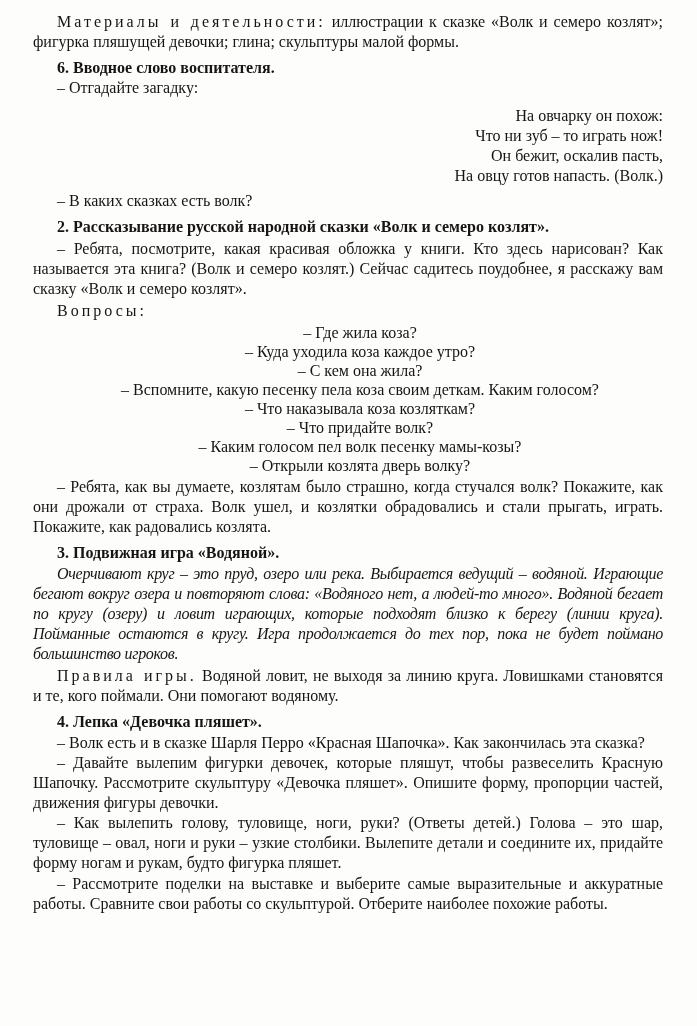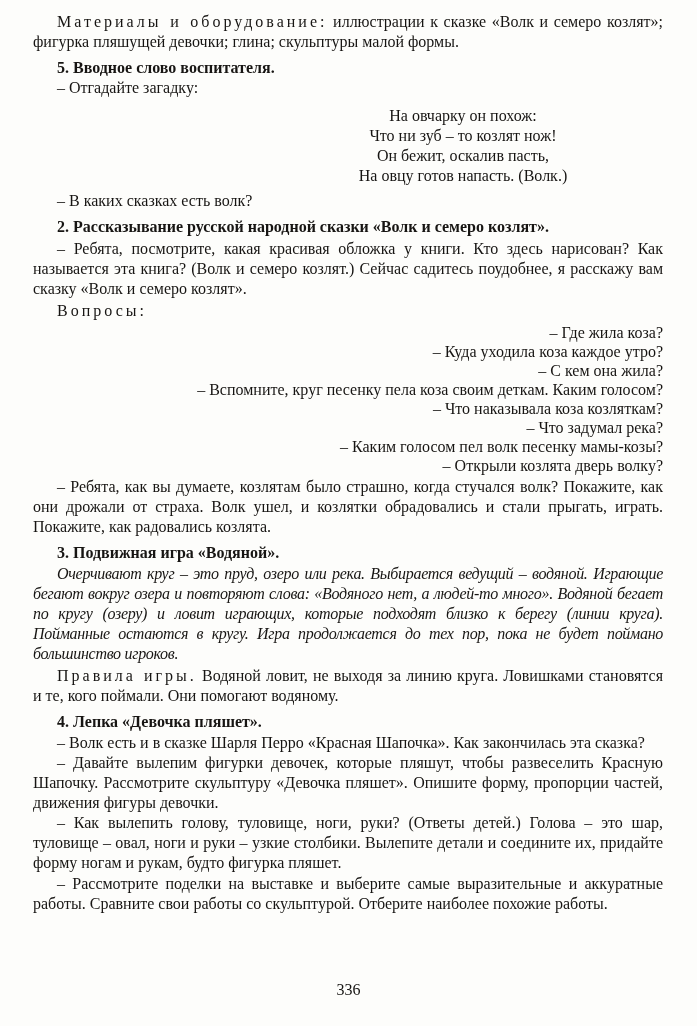--- a/index.html
+++ b/index.html
@@ -35,27 +35,27 @@
   .section-heading {
     font-weight: bold;
     letter-spacing: 2.5px;
     text-align: center;
     text-indent: 0;
     margin-top: 9px !important;
   }
   .h-part { margin-top: 6px !important; }
   .riddle {
     margin: 8px 0 5px 230px;
-    text-align: center;
+    text-align: right;
   }
   .riddle div { text-indent: 0; }
   .italic { }
   .questions p {
     line-height: 19px;
-    text-align: right;
+    text-align: center;
   }
   .mt2 { margin-top: 2px !important; }
   .mt1 { margin-top: 1px !important; }
   .vodyanoy {
     font-style: italic;
     letter-spacing: -0.3px;
   }
   .page-number {
     position: absolute;
     left: 0;
@@ -63,49 +63,49 @@
     bottom: 26px;
     text-align: center;
     text-indent: 0 !important;
   }
 </style>
 </head>
 <body>
 
 <div class="page">
 
-  <p><span class="sp">Материалы и оборудование:</span><span> иллюстрации к сказке «Волк и семеро козлят»; фигурка пляшущей девочки; глина; скульптуры малой формы.</span></p>
+  <p><span class="sp">Материалы и деятельности:</span><span> иллюстрации к сказке «Волк и семеро козлят»; фигурка пляшущей девочки; глина; скульптуры малой формы.</span></p>
 
 
-  <p class="heading h-part">5. Вводное слово воспитателя.</p>
+  <p class="heading h-part">6. Вводное слово воспитателя.</p>
 
   <p>– Отгадайте загадку:</p>
 
   <div class="riddle">
     <div>На овчарку он похож:</div>
-    <div>Что ни зуб – то козлят нож!</div>
+    <div>Что ни зуб – то играть нож!</div>
     <div>Он бежит, оскалив пасть,</div>
     <div><span>На овцу готов напасть. </span><span class="italic">(Волк.)</span></div>
   </div>
 
   <p>– В каких сказках есть волк?</p>
 
   <p class="heading h-part">2. Рассказывание русской народной сказки «Волк и семеро козлят».</p>
 
   <p class="mt2"><span>– Ребята, посмотрите, какая красивая обложка у книги. Кто здесь нарисован? Как называется эта книга? </span><span class="italic">(Волк и семеро козлят.)</span><span> Сейчас садитесь поудобнее, я расскажу вам сказку «Волк и семеро козлят».</span></p>
 
   <p class="sp mt2">Вопросы:</p>
 
   <div class="questions mt2">
     <p>– Где жила коза?</p>
     <p>– Куда уходила коза каждое утро?</p>
     <p>– С кем она жила?</p>
-    <p>– Вспомните, круг песенку пела коза своим деткам. Каким голосом?</p>
+    <p>– Вспомните, какую песенку пела коза своим деткам. Каким голосом?</p>
     <p>– Что наказывала коза козляткам?</p>
-    <p>– Что задумал река?</p>
+    <p>– Что придайте волк?</p>
     <p>– Каким голосом пел волк песенку мамы-козы?</p>
     <p>– Открыли козлята дверь волку?</p>
   </div>
 
   <p class="mt2">– Ребята, как вы думаете, козлятам было страшно, когда стучался волк? Покажите, как они дрожали от страха. Волк ушел, и козлятки обрадовались и стали прыгать, играть. Покажите, как радовались козлята.</p>
 
   <p class="heading h-part">3. Подвижная игра «Водяной».</p>
 
   <p class="vodyanoy mt1">Очерчивают круг – это пруд, озеро или река. Выбирается ведущий – водяной. Играющие бегают вокруг озера и повторяют слова: «Водяного нет, а людей-то много». Водяной бегает по кругу (озеру) и ловит играющих, которые подходят близко к берегу (линии круга). Пойманные остаются в кругу. Игра продолжается до тех пор, пока не будет поймано большинство игроков.</p>
 
@@ -115,15 +115,14 @@
 
   <p class="mt1">– Волк есть и в сказке Шарля Перро «Красная Шапочка». Как закончилась эта сказка?</p>
 
   <p>– Давайте вылепим фигурки девочек, которые пляшут, чтобы развеселить Красную Шапочку. Рассмотрите скульптуру «Девочка пляшет». Опишите форму, пропорции частей, движения фигуры девочки.</p>
 
   <p><span>– Как вылепить голову, туловище, ноги, руки? </span><span class="italic">(Ответы детей.)</span><span> Голова – это шар, туловище – овал, ноги и руки – узкие столбики. Вылепите детали и соедините их, придайте форму ногам и рукам, будто фигурка пляшет.</span></p>
 
 
   <p class="mt1">– Рассмотрите поделки на выставке и выберите самые выразительные и аккуратные работы. Сравните свои работы со скульптурой. Отберите наиболее похожие работы.</p>
 
-  <div class="page-number">336</div>
 
 </div>
 
 </body></html>

